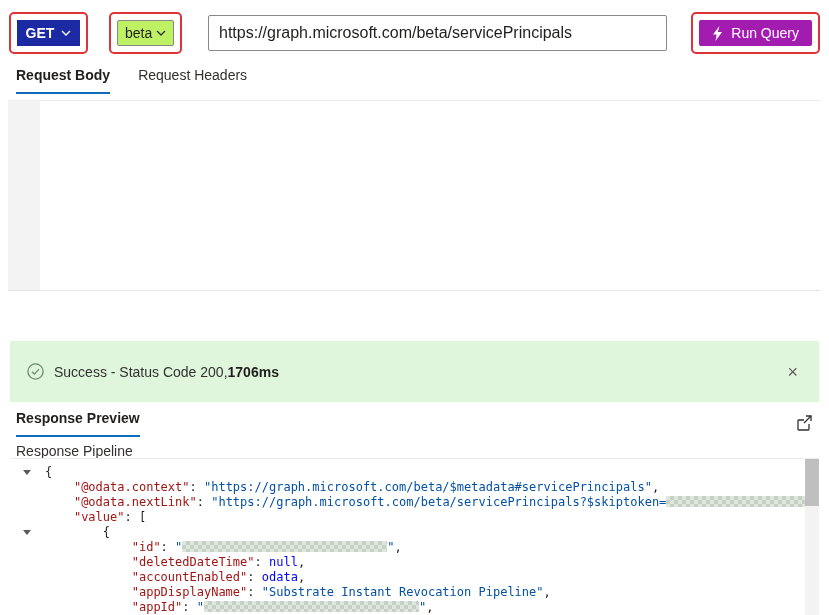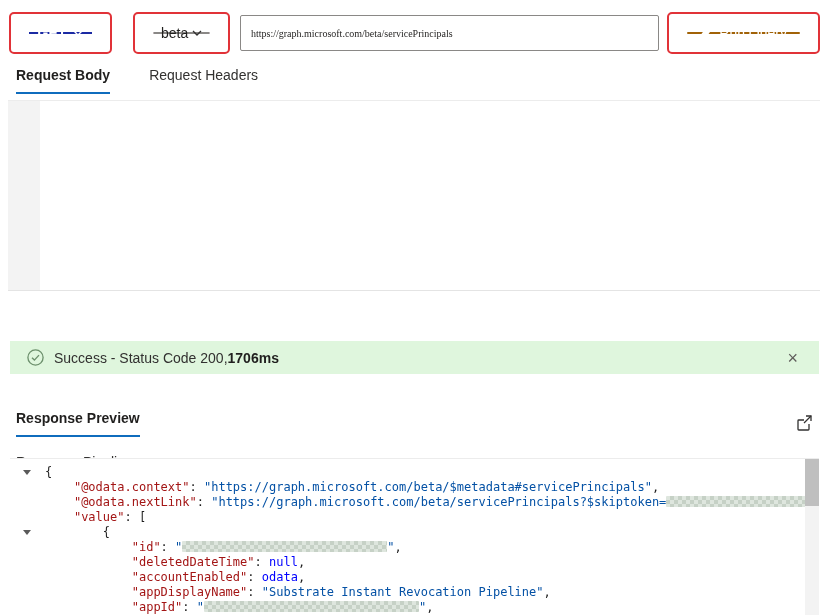--- a/index.html
+++ b/index.html
@@ -5,63 +5,63 @@
   * { box-sizing: border-box; }
   html,body { margin:0; padding:0; }
   body {
     position:relative; width:829px; height:615px; overflow:hidden;
     background:#ffffff; color:#201f1e;
     font-family:"Liberation Sans", sans-serif;
   }
 
   
   .topbar { position:absolute; top:12px; left:9px; right:9px; height:42px; display:flex; align-items:stretch; }
-  .annotation { border:2px solid #e13238; border-radius:5px; padding:18px; display:flex; align-items:stretch; }
+  .annotation { border:2px solid #e13238; border-radius:5px; padding:6px; display:flex; align-items:stretch; }
   .ann-method { margin-right:21px; }
   .ann-version { margin-right:2px; }
   .method-btn {
     width:63px; background:#1b2aa3; color:#fff; border:none; cursor:pointer;
     display:flex; align-items:center; justify-content:center; gap:7px;
     font-family:"Liberation Sans",sans-serif; font-size:14px; font-weight:600;
   }
   .version-btn {
-    width:57px; background:#f9a8d4; border:1px solid #8a8886; border-radius:2px; cursor:pointer;
+    width:57px; background:#bef264; border:1px solid #8a8886; border-radius:2px; cursor:pointer;
     display:flex; align-items:center; justify-content:space-between; padding:0 7px;
     font-family:"Liberation Sans",sans-serif; font-size:14px; color:#201f1e;
   }
   .url-input {
-    flex:1; margin:3px 8px; border:1px solid #8a8886; border-radius:2px;
-    padding:0 10px; font-family:Liberation Serif, serif; font-size:10px; color:#201f1e; outline:none;
+    flex:1; margin:3px 24px; border:1px solid #8a8886; border-radius:2px;
+    padding:0 10px; font-family:Liberation Sans, sans-serif; font-size:16px; color:#201f1e; outline:none;
   }
   .run-btn {
-    background:#a16207; border:none; border-radius:2px; color:#fff; cursor:pointer;
+    background:#a21caf; border:none; border-radius:2px; color:#fff; cursor:pointer;
     display:flex; align-items:center; gap:8px; padding:0 13px;
-    font-family:"Liberation Sans",sans-serif; font-size:14px;text-decoration:underline;
+    font-family:"Liberation Sans",sans-serif; font-size:14px;
   }
 
   
-  .tabs { position:absolute; left:16px; display:flex;gap:11px; }
+  .tabs { position:absolute; left:16px; display:flex; }
   .tabs-request { top:61px; }
   .tabs-response { top:404px;flex-direction:column; }
   .tab {
     font-size:14px; color:#323130; padding:6px 0 9px; margin-right:28px;
     border-bottom:2px solid transparent; cursor:pointer; white-space:nowrap;
   }
   .tab.active { color:#201f1e; font-weight:700; border-bottom-color:#0f6cbd; }
 
   
   .request-editor {
     position:absolute; top:100px; left:8px; width:812px; height:191px;
     background:#fff; border-top:1px solid #ececec; border-bottom:1px solid #e4e4e4;
   }
   .request-editor .gutter { position:absolute; left:0; top:0; bottom:0; width:32px; background:#f3f3f3; }
 
   
   .banner {
-    position:absolute; top:341px; left:10px; width:809px; height:33px;
+    position:absolute; top:341px; left:10px; width:809px; height:61px;
     background:#dff6dd; display:flex; align-items:center; padding:0 17px;
   }
   .banner-msg { font-size:14px; color:#323130; margin-left:10px; }
   .banner-duration { font-size:14px; font-weight:700; color:#201f1e; }
   .banner-close {
     margin-left:auto; background:none; border:none; cursor:pointer;
     font-size:18px; line-height:1; color:#605e5c; padding:2px 4px;
   }
 
   

